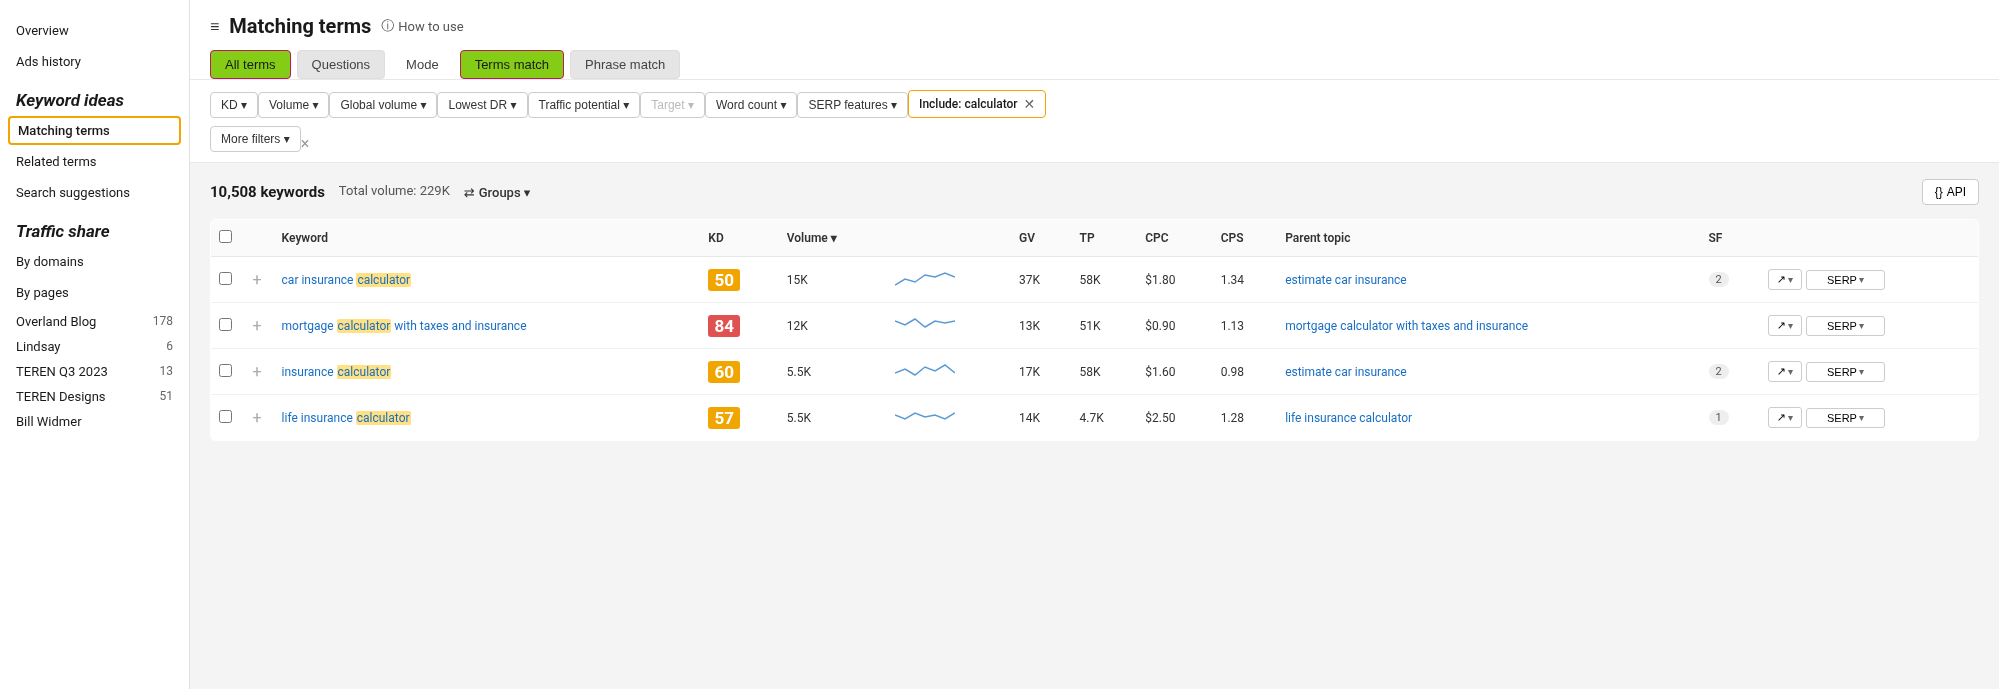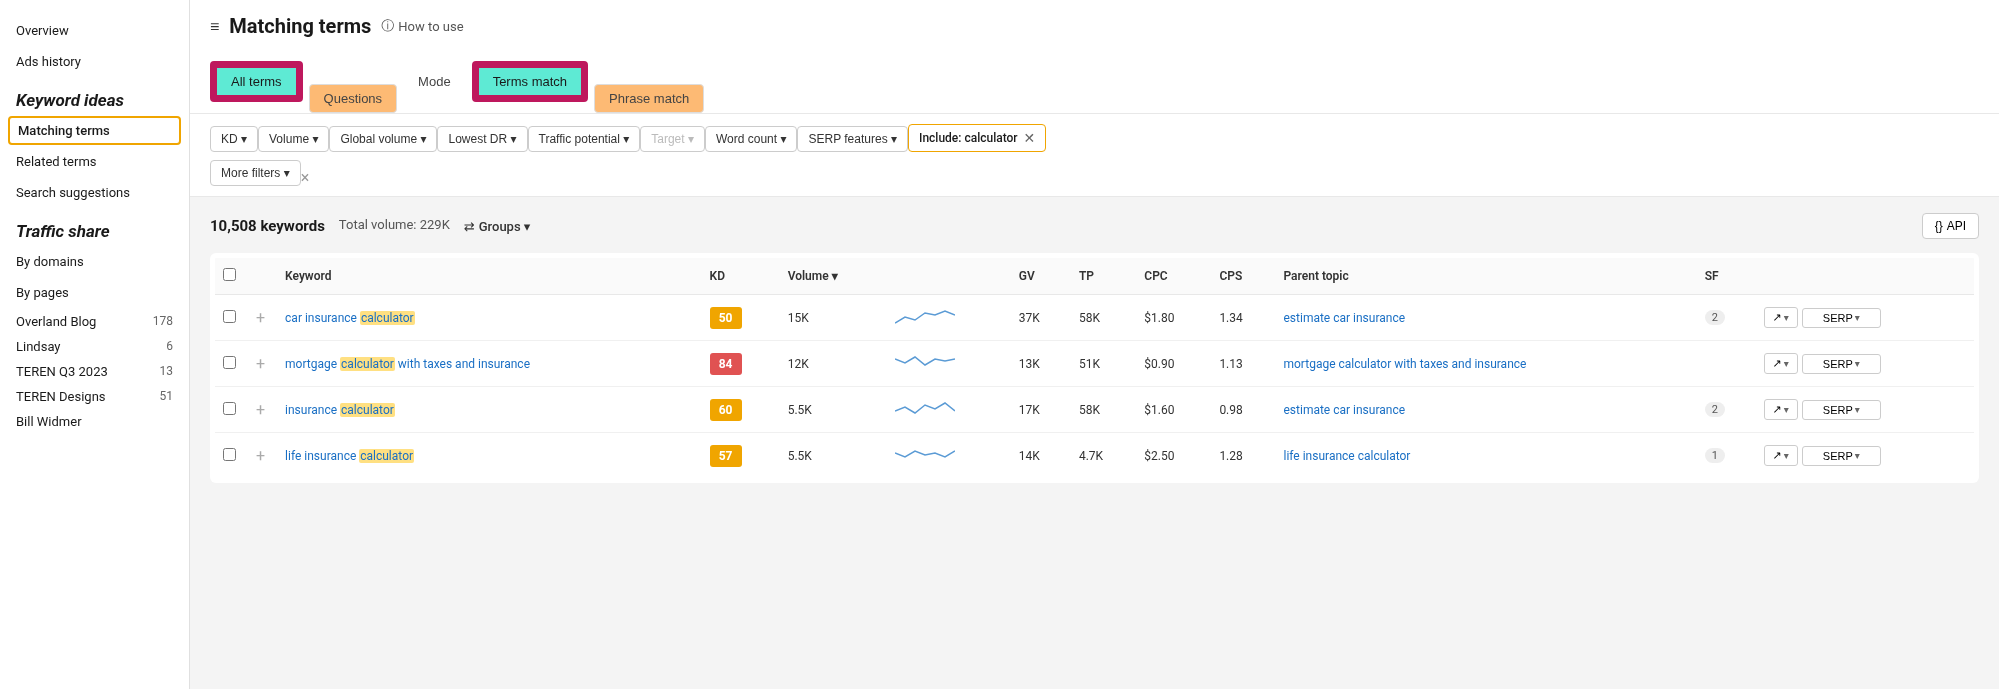--- a/index.html
+++ b/index.html
@@ -104,29 +104,28 @@
     }
     .tab {
       padding: 6px 14px;
       border-radius: 4px;
       cursor: pointer;
       font-size: 13px;
       border: 1px solid transparent;
       font-weight: 500;
     }
     .tab.active-orange {
-      background: #5eead4;
-      border: 7px solid #be185d;
+      background: #84cc16;
+      border: 1px solid #be185d;
       color: #1a1a1a;
     }
     .tab.default {
-      background: #fdba74;
+      background: #e5e5e5;
       color: #444;
       border: 1px solid #ddd;
-      margin-top: 34px;
     }
     .tab.plain {
       background: transparent;
       color: #444;
     }
 
     
     .filters-area {
       background: #fff;
       padding: 10px 20px;
@@ -222,21 +221,21 @@
       gap: 4px;
     }
 
     
     .table {
       width: 100%;
       border-collapse: collapse;
       background: #fff;
       border-radius: 6px;
       overflow: hidden;
-      border: 5px solid #22c55e;
+      border: 1px solid #22c55e;
     }
     .table th {
       padding: 10px 8px;
       text-align: left;
       font-size: 12px;
       font-weight: 600;
       color: #333;
       border-bottom: 1px solid #e8e8e8;
       background: #fafafa;
       white-space: nowrap;
@@ -251,21 +250,21 @@
     .table tr:last-child td { border-bottom: none; }
 
     .kd-badge {
       display: inline-block;
       width: 32px;
       height: 22px;
       border-radius: 3px;
       text-align: center;
       line-height: 22px;
       font-weight: 700;
-      font-size: 12px;
+      font-size: 17px;
       color: #fff;
     }
     .kd-orange { background: #f0a500; }
     .kd-red { background: #e05252; }
 
     .keyword-link {
       color: #1a6fc4;
       text-decoration: none;
       cursor: pointer;
     }

